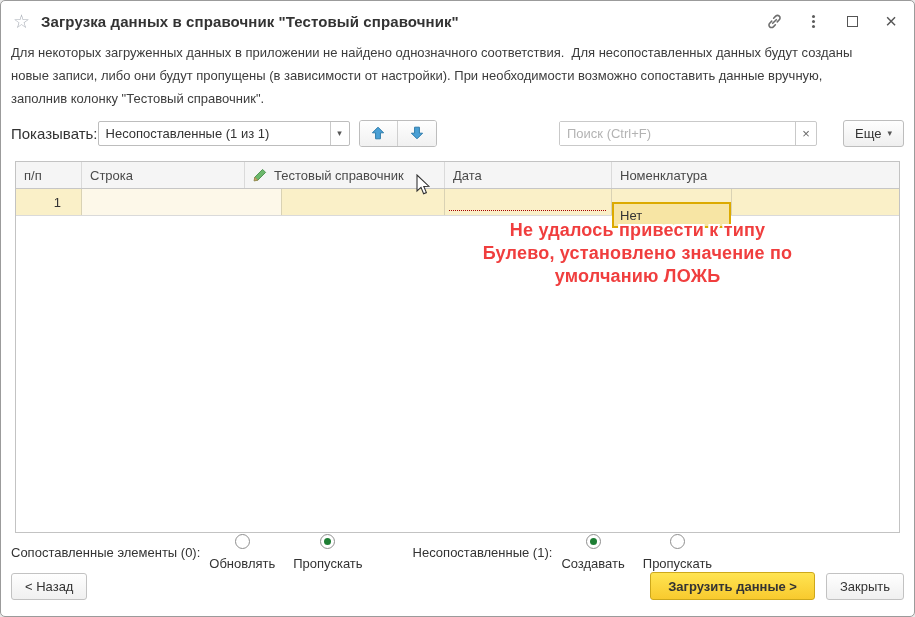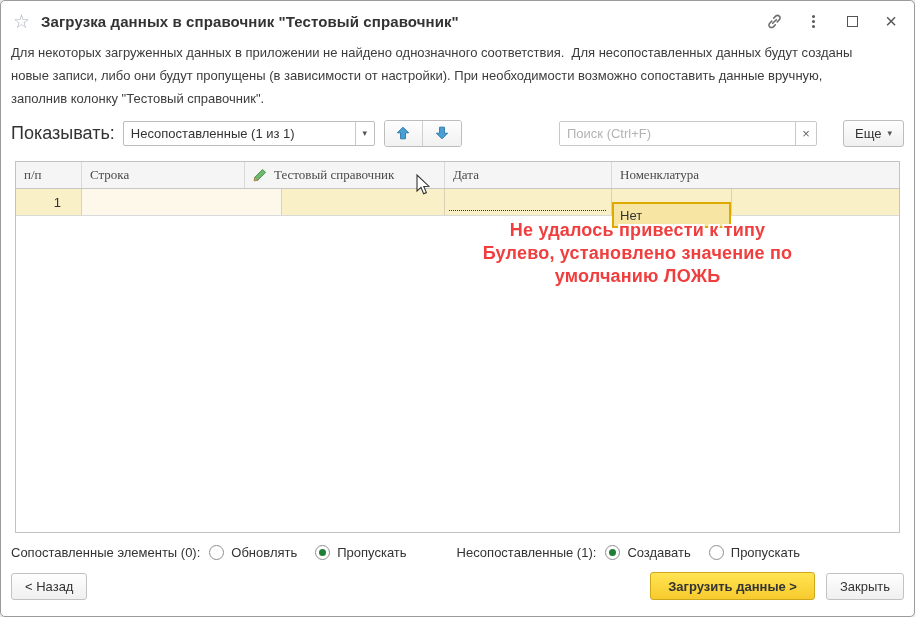--- a/index.html
+++ b/index.html
@@ -17,55 +17,55 @@
   .tb-btn { display:flex; align-items:center; justify-content:center; width:18px; height:18px; cursor:pointer; }
   .kebab { display:flex; flex-direction:column; gap:2px; align-items:center; }
   .kebab i { width:3px; height:3px; border-radius:50%; background:#5c5c5c; }
   .maxbox { width:11px; height:11px; border:1.5px solid #555; }
   .close-x { font-size:20px; color:#555; line-height:1; }
   
   .section-title { margin:2px 0 7px 10px; font-size:14px; color:#2c8c53; }
   .descr { margin:0 14px 0 10px; width:868px; font-size:13px; line-height:23px; color:#3c3c3c; white-space:pre-wrap; }
   
   .toolbar { display:flex; align-items:center; margin:9px 10px 0 10px; height:28px; }
-  .show-label { font-size:18px; color:#333; margin-right:8px; }
+  .show-label { font-size:15px; color:#333; }
   .combobox { display:flex; width:252px; height:25px; border:1px solid #bdbdbd; border-radius:2px; background:#fff; cursor:pointer; }
   .combo-text { flex:1; padding:4px 7px; font-size:13px; color:#333; white-space:nowrap; overflow:hidden; }
   .combo-btn { width:19px; border-left:1px solid #c9c9c9; display:flex; align-items:center; justify-content:center; font-size:9px; color:#555; }
   .updown { display:flex; margin-left:9px; border:1px solid #bdbdbd; border-radius:3px; overflow:hidden; }
   .updown .ud-btn { width:38px; height:25px; display:flex; align-items:center; justify-content:center; background:linear-gradient(#fefefe,#f1f1f1); border:none; cursor:pointer; }
   .updown .ud-btn:first-child { border-right:1px solid #cfcfcf; }
   .search-wrap { margin-left:auto; display:flex; align-items:center; }
   .search-box { display:flex; width:258px; height:25px; border:1px solid #c9c9c9; border-radius:2px; background:#fff; }
   .search-box input { flex:1; border:none; outline:none; font-size:13px; padding:0 7px; color:#333; font-family:"Liberation Sans", sans-serif; }
   .search-box input::placeholder { color:#b3b3b3; }
   .search-clear { width:21px; border-left:1px solid #c9c9c9; display:flex; align-items:center; justify-content:center; font-size:13px; color:#666; cursor:pointer; }
   .more-btn { margin-left:26px; height:27px; padding:0 11px; display:flex; align-items:center; gap:6px; font-size:13px; color:#333;
               background:linear-gradient(#fefefe,#efefef); border:1px solid #bdbdbd; border-radius:3px; cursor:pointer; }
   .more-btn .arr { font-size:9px; color:#555; }
   
   .table-area { position:relative; margin:14px 14px 0 14px; height:372px; border:1px solid #c3c3c3; background:#fff; }
-  .thead { display:flex; height:27px; background:#f5f5f5; border-bottom:1px solid #c6c6c6;font-family:Liberation Serif, serif; }
+  .thead { display:flex; height:27px; background:#f5f5f5; border-bottom:1px solid #c6c6c6; }
   .th { display:flex; align-items:center; padding:0 8px; font-size:13px; color:#4a4a4a; border-right:1px solid #dadada; overflow:hidden; white-space:nowrap; }
   .trow { display:flex; height:27px; background:#faf0c8; border-bottom:1px solid #dadada; }
   .td { position:relative; border-right:1px solid #d9d2b4; font-size:13px; color:#333; }
   .c0 { width:66px; } .c1 { width:200px; } .c2 { width:163px; } .c3 { width:167px; } .c4 { width:120px; } .c5 { flex:1; border-right:none; }
   .td.c0 { display:flex; align-items:center; justify-content:flex-end; padding-right:20px; }
   .td.c1 { background:#fdf8e9; }
   .dotted-err { position:absolute; left:4px; right:5px; bottom:4px; border-bottom:1px dotted #a40000; }
   .sel-cell { width:100%; height:100%; border:2px solid #dcaa00; background:#f7e5a4; display:flex; align-items:center; padding-left:6px; font-size:13px; color:#333;margin-top:13px; }
   .pencil { margin-right:7px; display:flex; }
   .annotation { position:absolute; top:57px; left:180px; width:100%; text-align:center; pointer-events:none;
     font-size:18px; font-weight:bold; line-height:23px; color:#f03e3e; letter-spacing:.2px;
     text-shadow:-2px 0 0 #fff,2px 0 0 #fff,0 -2px 0 #fff,0 2px 0 #fff,-1px -1px 0 #fff,1px -1px 0 #fff,-1px 1px 0 #fff,1px 1px 0 #fff,-2px -2px 0 #fff,2px 2px 0 #fff,2px -2px 0 #fff,-2px 2px 0 #fff; }
   .cursor { position:absolute; left:400px; top:12px; }
   
   .options-row { display:flex; align-items:center; margin:8px 10px 0 10px; height:22px; font-size:13px; color:#333; }
   .opt-label { margin-right:9px; }
-  .radio-item { display:flex; align-items:center; gap:7px; margin-right:18px; cursor:pointer; }
+  .radio-item { display:flex; align-items:center; gap:7px; margin-right:18px; cursor:pointer;flex-direction:column; }
   .radio { width:15px; height:15px; border:1px solid #8f8f8f; border-radius:50%; background:#fff; display:flex; align-items:center; justify-content:center; }
   .radio .dot { width:7px; height:7px; border-radius:50%; background:transparent; }
   .radio.checked .dot { background:#1e7e34; }
   .grp2 { margin-left:32px; }
   
   .footer { display:flex; align-items:center; margin:9px 10px 0 10px; }
   .btn { height:27px; padding:0 13px; font-size:13px; color:#333; background:linear-gradient(#fefefe,#f0f0f0);
          border:1px solid #c2c2c2; border-radius:3px; cursor:pointer; font-family:"Liberation Sans", sans-serif; }
   .btn-primary { margin-left:auto; height:28px; padding:0 17px; font-weight:bold;
          background:linear-gradient(#ffe452,#f8ca2e); border:1px solid #cda81b; }

